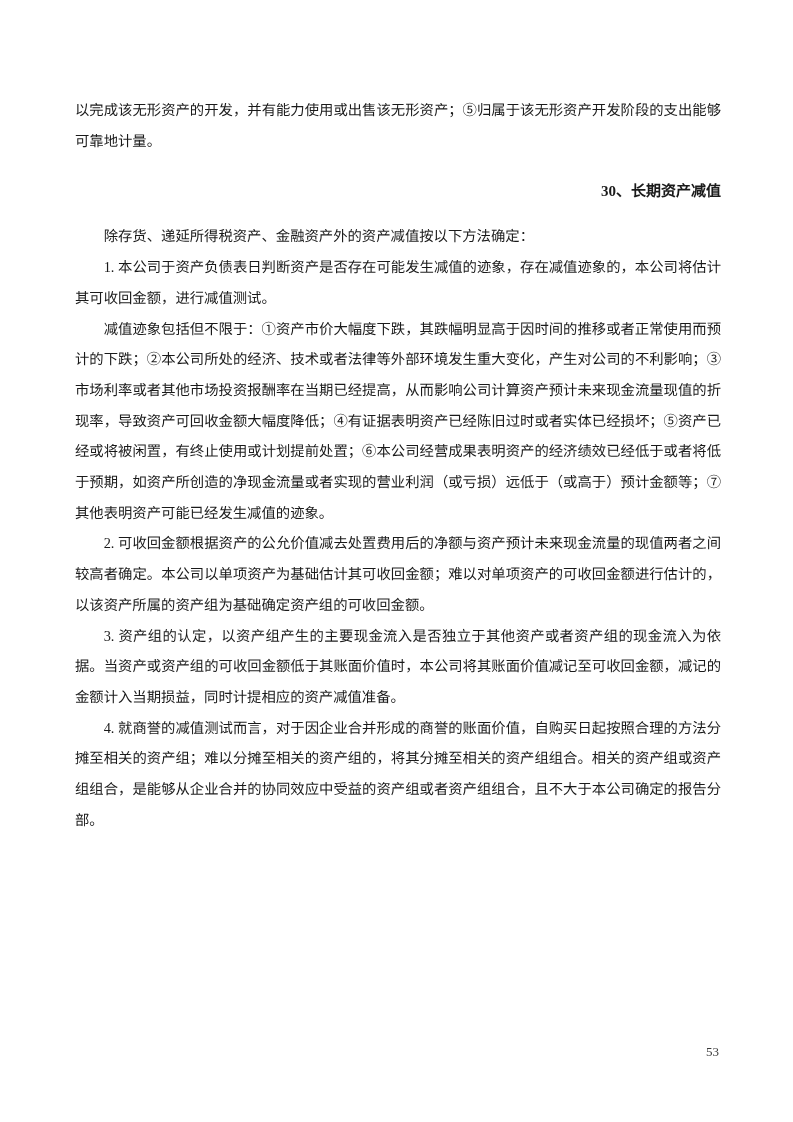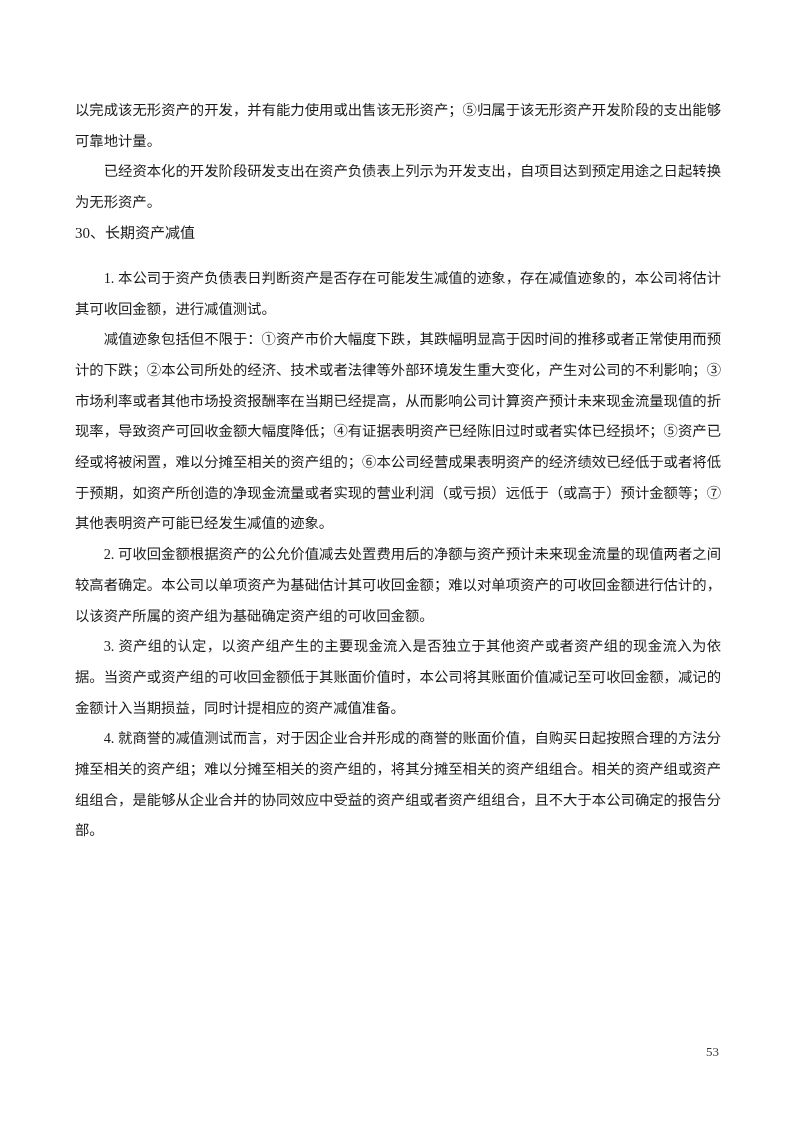--- a/index.html
+++ b/index.html
@@ -31,43 +31,44 @@
     line-height: 30.7px;
     text-align: justify;
     text-justify: inter-ideograph;
     text-indent: 2em;
     word-break: break-all;
   }
   .para.no-indent {
     text-indent: 0;
   }
   .heading {
-    margin: 0 0 14px 0;
+    margin: 20px 0 14px 0;
     font-size: 15px;
-    font-weight: normal;
+    font-weight: bold;
     line-height: 31px;
     text-indent: 0;
+    text-align: right;
   }
   .page-number {
     position: absolute;
     right: 74px;
     bottom: 64px;
     font-size: 13px;
     color: #3a3a3a;
     line-height: 1;
   }
 </style>
 </head>
 <body>
 
 <div class="page">
   <div class="content">
     <p class="para no-indent">以完成该无形资产的开发，并有能力使用或出售该无形资产；⑤归属于该无形资产开发阶段的支出能够可靠地计量。</p>
-    <p class="para">已经资本化的开发阶段研发支出在资产负债表上列示为开发支出，自项目达到预定用途之日起转换为无形资产。</p>
     <h3 class="heading">30、长期资产减值</h3>
+    <p class="para">除存货、递延所得税资产、金融资产外的资产减值按以下方法确定：</p>
     <p class="para">1. 本公司于资产负债表日判断资产是否存在可能发生减值的迹象，存在减值迹象的，本公司将估计其可收回金额，进行减值测试。</p>
-    <p class="para">减值迹象包括但不限于：①资产市价大幅度下跌，其跌幅明显高于因时间的推移或者正常使用而预计的下跌；②本公司所处的经济、技术或者法律等外部环境发生重大变化，产生对公司的不利影响；③市场利率或者其他市场投资报酬率在当期已经提高，从而影响公司计算资产预计未来现金流量现值的折现率，导致资产可回收金额大幅度降低；④有证据表明资产已经陈旧过时或者实体已经损坏；⑤资产已经或将被闲置，难以分摊至相关的资产组的；⑥本公司经营成果表明资产的经济绩效已经低于或者将低于预期，如资产所创造的净现金流量或者实现的营业利润（或亏损）远低于（或高于）预计金额等；⑦其他表明资产可能已经发生减值的迹象。</p>
+    <p class="para">减值迹象包括但不限于：①资产市价大幅度下跌，其跌幅明显高于因时间的推移或者正常使用而预计的下跌；②本公司所处的经济、技术或者法律等外部环境发生重大变化，产生对公司的不利影响；③市场利率或者其他市场投资报酬率在当期已经提高，从而影响公司计算资产预计未来现金流量现值的折现率，导致资产可回收金额大幅度降低；④有证据表明资产已经陈旧过时或者实体已经损坏；⑤资产已经或将被闲置，有终止使用或计划提前处置；⑥本公司经营成果表明资产的经济绩效已经低于或者将低于预期，如资产所创造的净现金流量或者实现的营业利润（或亏损）远低于（或高于）预计金额等；⑦其他表明资产可能已经发生减值的迹象。</p>
     <p class="para">2. 可收回金额根据资产的公允价值减去处置费用后的净额与资产预计未来现金流量的现值两者之间较高者确定。本公司以单项资产为基础估计其可收回金额；难以对单项资产的可收回金额进行估计的，以该资产所属的资产组为基础确定资产组的可收回金额。</p>
     <p class="para">3. 资产组的认定，以资产组产生的主要现金流入是否独立于其他资产或者资产组的现金流入为依据。当资产或资产组的可收回金额低于其账面价值时，本公司将其账面价值减记至可收回金额，减记的金额计入当期损益，同时计提相应的资产减值准备。</p>
     <p class="para">4. 就商誉的减值测试而言，对于因企业合并形成的商誉的账面价值，自购买日起按照合理的方法分摊至相关的资产组；难以分摊至相关的资产组的，将其分摊至相关的资产组组合。相关的资产组或资产组组合，是能够从企业合并的协同效应中受益的资产组或者资产组组合，且不大于本公司确定的报告分部。</p>
   </div>
   <div class="page-number">53</div>
 </div>
 
 </body></html>

